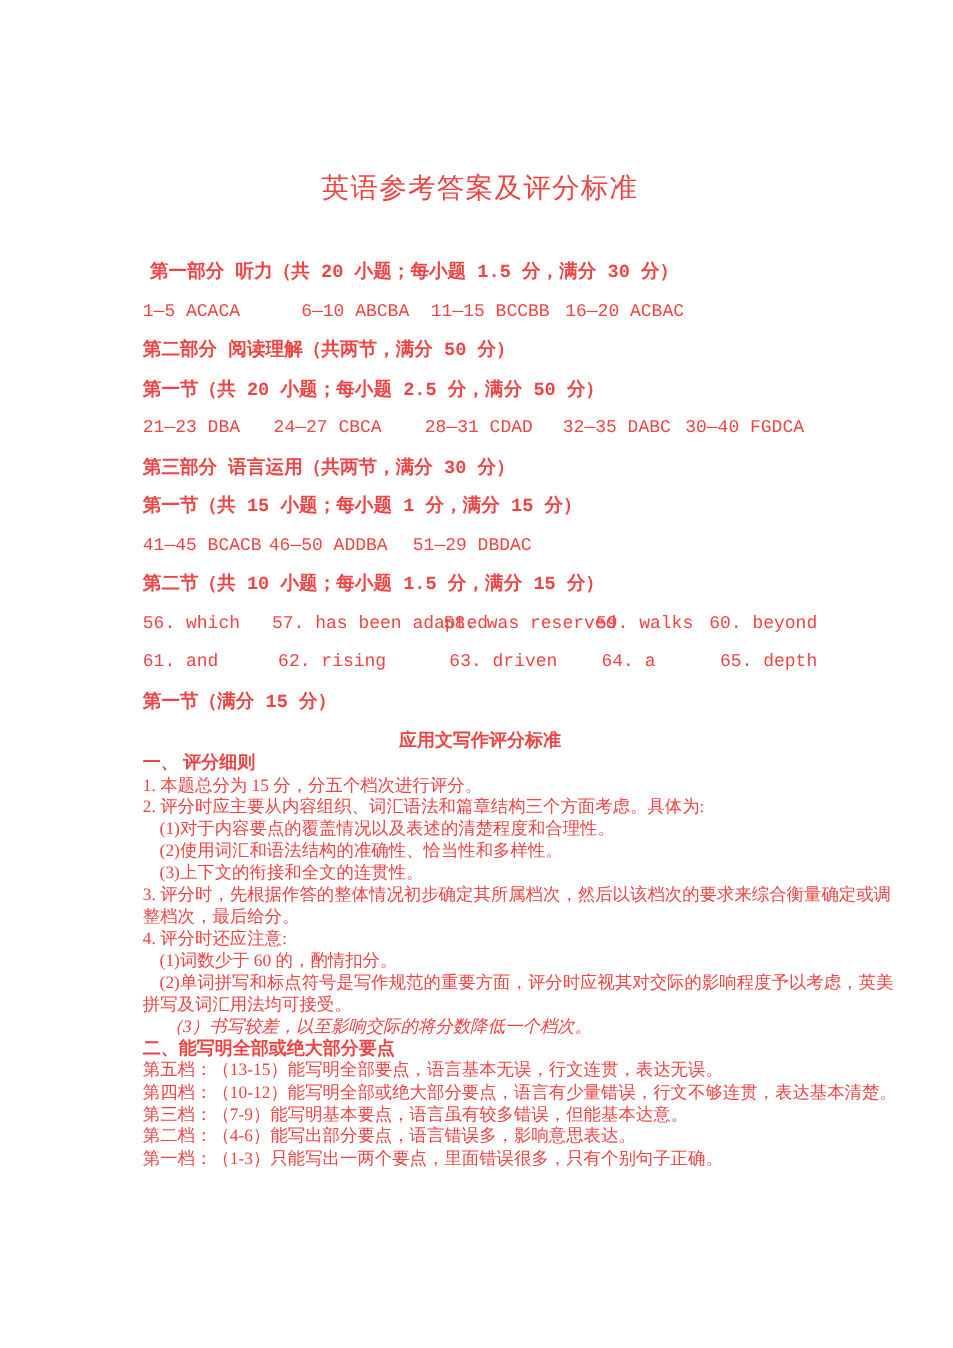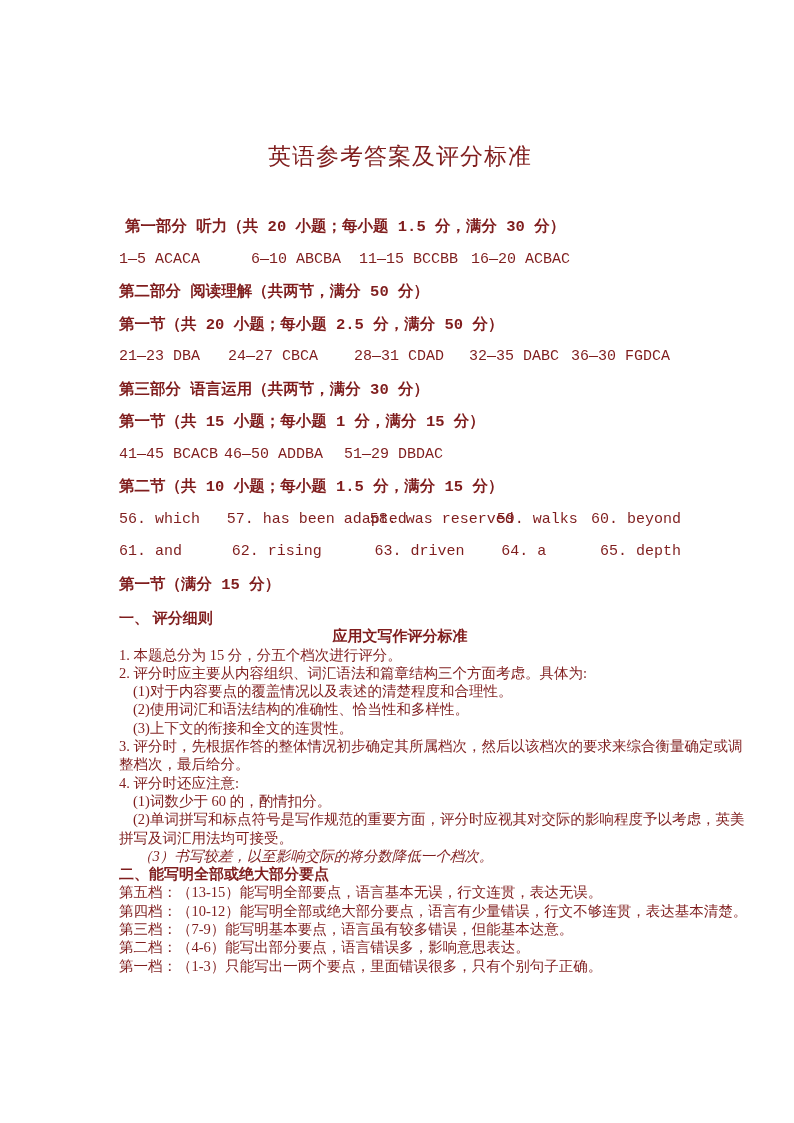--- a/index.html
+++ b/index.html
@@ -1,21 +1,21 @@
 <!DOCTYPE html>
 <html><head>
 <meta charset="utf-8">
 <style>
   html, body { margin: 0; padding: 0; background: #ffffff; }
   .page {
     position: relative;
     width: 794px;
     height: 1123px;
     background: #ffffff;
-    color: #7f1d1d;
+    color: #ef4444;
     font-family: "Liberation Serif", "DejaVu Serif", serif;
     overflow: hidden;
   }
   .doc {
     position: absolute;
     left: 119px;
     top: 142px;
     width: 562px;
   }
   .title {
@@ -73,21 +73,21 @@
     </div>
 
     <div class="xline hd">第二部分 阅读理解（共两节，满分 50 分）</div>
     <div class="xline hd">第一节（共 20 小题；每小题 2.5 分，满分 50 分）</div>
 
     <div class="xline row">
       <span class="c-r1">21—23 DBA</span>
       <span class="c-r2">24—27 CBCA</span>
       <span class="c-r3">28—31 CDAD</span>
       <span class="c-r4">32—35 DABC</span>
-      <span>36—30 FGDCA</span>
+      <span>30—40 FGDCA</span>
     </div>
 
     <div class="xline hd">第三部分 语言运用（共两节，满分 30 分）</div>
     <div class="xline hd">第一节（共 15 小题；每小题 1 分，满分 15 分）</div>
 
     <div class="xline row">
       <span class="c-c1">41—45 BCACB</span>
       <span class="c-c2">46—50 ADDBA</span>
       <span>51—29 DBDAC</span>
     </div>
@@ -106,22 +106,22 @@
       <span class="c-g1">61. and</span>
       <span class="c-g2">62. rising</span>
       <span class="c-g3">63. driven</span>
       <span class="c-g4">64. a</span>
       <span>65. depth</span>
     </div>
 
     <div class="xline hd">第一节（满分 15 分）</div>
 
     <div class="rubric">
+      <div class="rline r-center">应用文写作评分标准</div>
       <div class="rline r-bold">一、 评分细则</div>
-      <div class="rline r-center">应用文写作评分标准</div>
       <div class="rline">1. 本题总分为 15 分，分五个档次进行评分。</div>
       <div class="rline">2. 评分时应主要从内容组织、词汇语法和篇章结构三个方面考虑。具体为:</div>
       <div class="rline indent1">(1)对于内容要点的覆盖情况以及表述的清楚程度和合理性。</div>
       <div class="rline indent1">(2)使用词汇和语法结构的准确性、恰当性和多样性。</div>
       <div class="rline indent1">(3)上下文的衔接和全文的连贯性。</div>
       <div class="rline">3. 评分时，先根据作答的整体情况初步确定其所属档次，然后以该档次的要求来综合衡量确定或调</div>
       <div class="rline">整档次，最后给分。</div>
       <div class="rline">4. 评分时还应注意:</div>
       <div class="rline indent1">(1)词数少于 60 的，酌情扣分。</div>
       <div class="rline indent1">(2)单词拼写和标点符号是写作规范的重要方面，评分时应视其对交际的影响程度予以考虑，英美</div>

